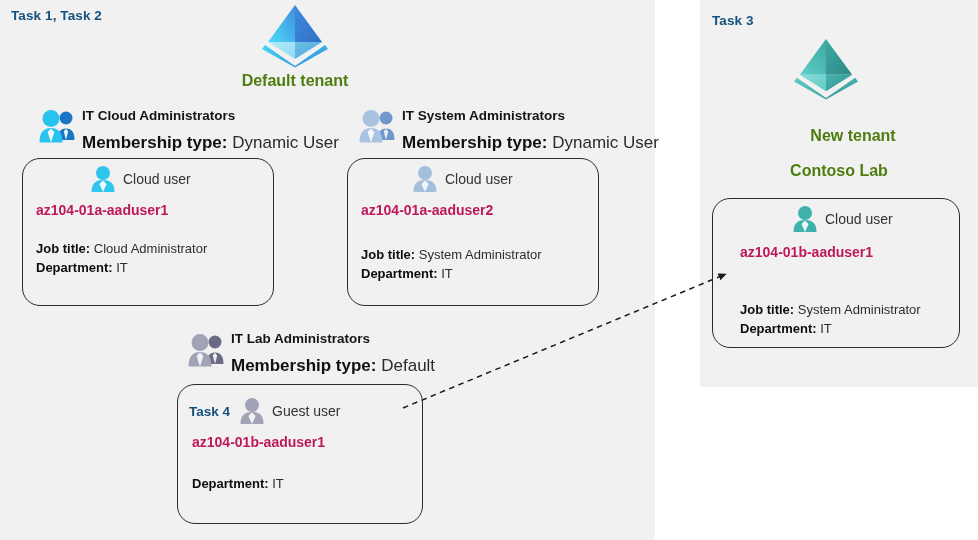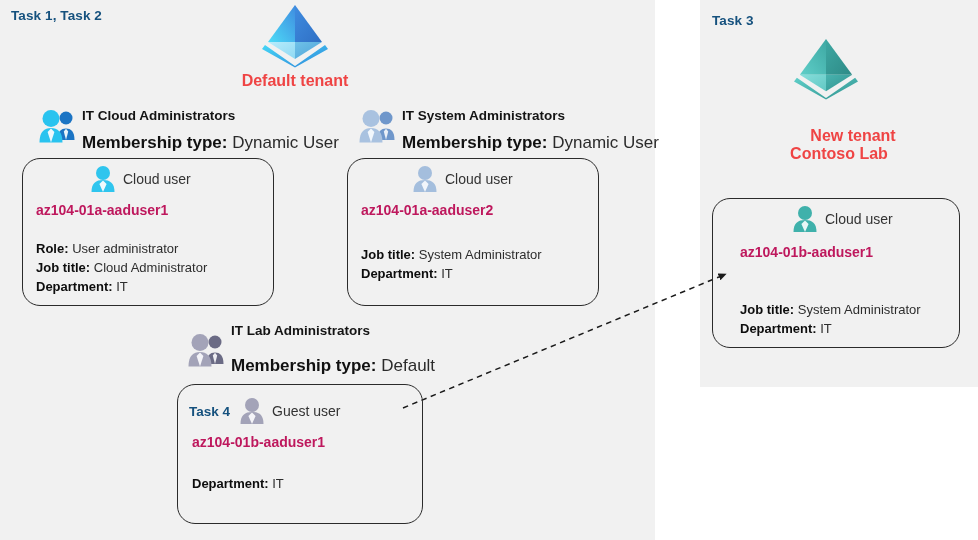--- a/index.html
+++ b/index.html
@@ -26,21 +26,21 @@
     font-size: 13.5px;
     color: #15517e;
     letter-spacing: 0.1px;
     white-space: nowrap;
   }
 
   .tenant-title {
     position: absolute;
     font-weight: bold;
     font-size: 16px;
-    color: #ef4444;
+    color: #4d7c0f;
     white-space: nowrap;
     text-align: center;
   }
 
   .group-title {
     position: absolute;
     font-weight: bold;
     font-size: 13.5px;
     color: #141414;
     white-space: nowrap;
@@ -190,24 +190,20 @@
   <svg class="ico" width="26" height="28" viewBox="0 0 26 28">
     <circle cx="13" cy="8" r="7" fill="#2fc5ee"></circle>
     <path d="M1.5,27 C1.5,18 6,15 13,15 C20,15 24.5,18 24.5,27 Z" fill="#2fc5ee"></path>
     <path d="M13,15.4 L16.6,19 L13,27 L9.4,19 Z" fill="#eefafd"></path>
   </svg>
   <span class="ub-kind">Cloud user</span>
 </div>
 <div class="ub-name" style="left:36px; top:202px;">az104-01a-aaduser1</div>
 <div class="ub-attrs" style="left:36px; top:239px;">
   <div>
-    <b>Role:</b>
-    <span>User administrator</span>
-  </div>
-  <div>
     <b>Job title:</b>
     <span>Cloud Administrator</span>
   </div>
   <div>
     <b>Department:</b>
     <span>IT</span>
   </div>
 </div>
 
 <svg class="ico" style="position:absolute; left:357px; top:107px;" width="42" height="40" viewBox="0 0 42 40">
@@ -246,21 +242,21 @@
 </div>
 
 <svg class="ico" style="position:absolute; left:186px; top:331px;" width="42" height="40" viewBox="0 0 42 40">
   <circle cx="29" cy="11" r="6.5" fill="#6b6b85"></circle>
   <path d="M20.5,33 C20.5,24.5 24,21.5 29,21.5 C34,21.5 37.5,24.5 37.5,33 Z" fill="#6b6b85"></path>
   <path d="M29,21.8 L31.2,24.5 L29,33 L26.8,24.5 Z" fill="#eeeef3"></path>
   <circle cx="14" cy="11.5" r="8.5" fill="#a3a3b8"></circle>
   <path d="M2.5,35.5 C2.5,24.5 7.5,21 14,21 C20.5,21 25.5,24.5 25.5,35.5 Z" fill="#a3a3b8"></path>
   <path d="M14,21.4 L17.4,25 L14,35.5 L10.6,25 Z" fill="#f4f4f8"></path>
 </svg>
-<div class="group-title" style="left:231px; top:323px;">IT Lab Administrators</div>
+<div class="group-title" style="left:231px; top:331px;">IT Lab Administrators</div>
 <div class="group-meta" style="left:231px; top:356px;">
   <b>Membership type:</b>
   <span>Default</span>
 </div>
 
 <div class="user-box" style="left:177px; top:384px; width:246px; height:140px;"></div>
 <div class="ub-headrow" style="left:189px; top:397px;">
   <span class="ub-task">Task 4</span>
   <svg class="ico" width="26" height="28" viewBox="0 0 26 28">
     <circle cx="13" cy="8" r="7" fill="#a3a3b8"></circle>
@@ -280,21 +276,21 @@
 <div class="task-label" style="left:712px; top:13px;">Task 3</div>
 
 <svg class="ico" style="position:absolute; left:789px; top:37px;" width="74" height="64" viewBox="0 0 76 66">
   <path d="M38,2 L11,39 L38,39 Z" fill="url(#tTopL)"></path>
   <path d="M38,2 L65,39 L38,39 Z" fill="url(#tTopR)"></path>
   <path d="M11,39 L38,39 L38,56 Z" fill="url(#tBotL)"></path>
   <path d="M65,39 L38,39 L38,56 Z" fill="url(#tBotR)"></path>
   <path d="M8,42 L38,63 L68,42 L71,46 L38,64.5 L5,46 Z" fill="url(#tBase)"></path>
 </svg>
 <div class="tenant-title" style="left:700px; top:127px; width:306px;">New  tenant</div>
-<div class="tenant-title" style="left:700px; top:145px; width:278px;">Contoso Lab</div>
+<div class="tenant-title" style="left:700px; top:162px; width:278px;">Contoso Lab</div>
 
 <div class="user-box" style="left:712px; top:198px; width:248px; height:150px;"></div>
 <div class="ub-headrow" style="left:792px; top:205px;">
   <svg class="ico" width="26" height="28" viewBox="0 0 26 28">
     <circle cx="13" cy="8" r="7" fill="#3fb1ab"></circle>
     <path d="M1.5,27 C1.5,18 6,15 13,15 C20,15 24.5,18 24.5,27 Z" fill="#3fb1ab"></path>
     <path d="M13,15.4 L16.6,19 L13,27 L9.4,19 Z" fill="#e9f7f6"></path>
   </svg>
   <span class="ub-kind">Cloud user</span>
 </div>

